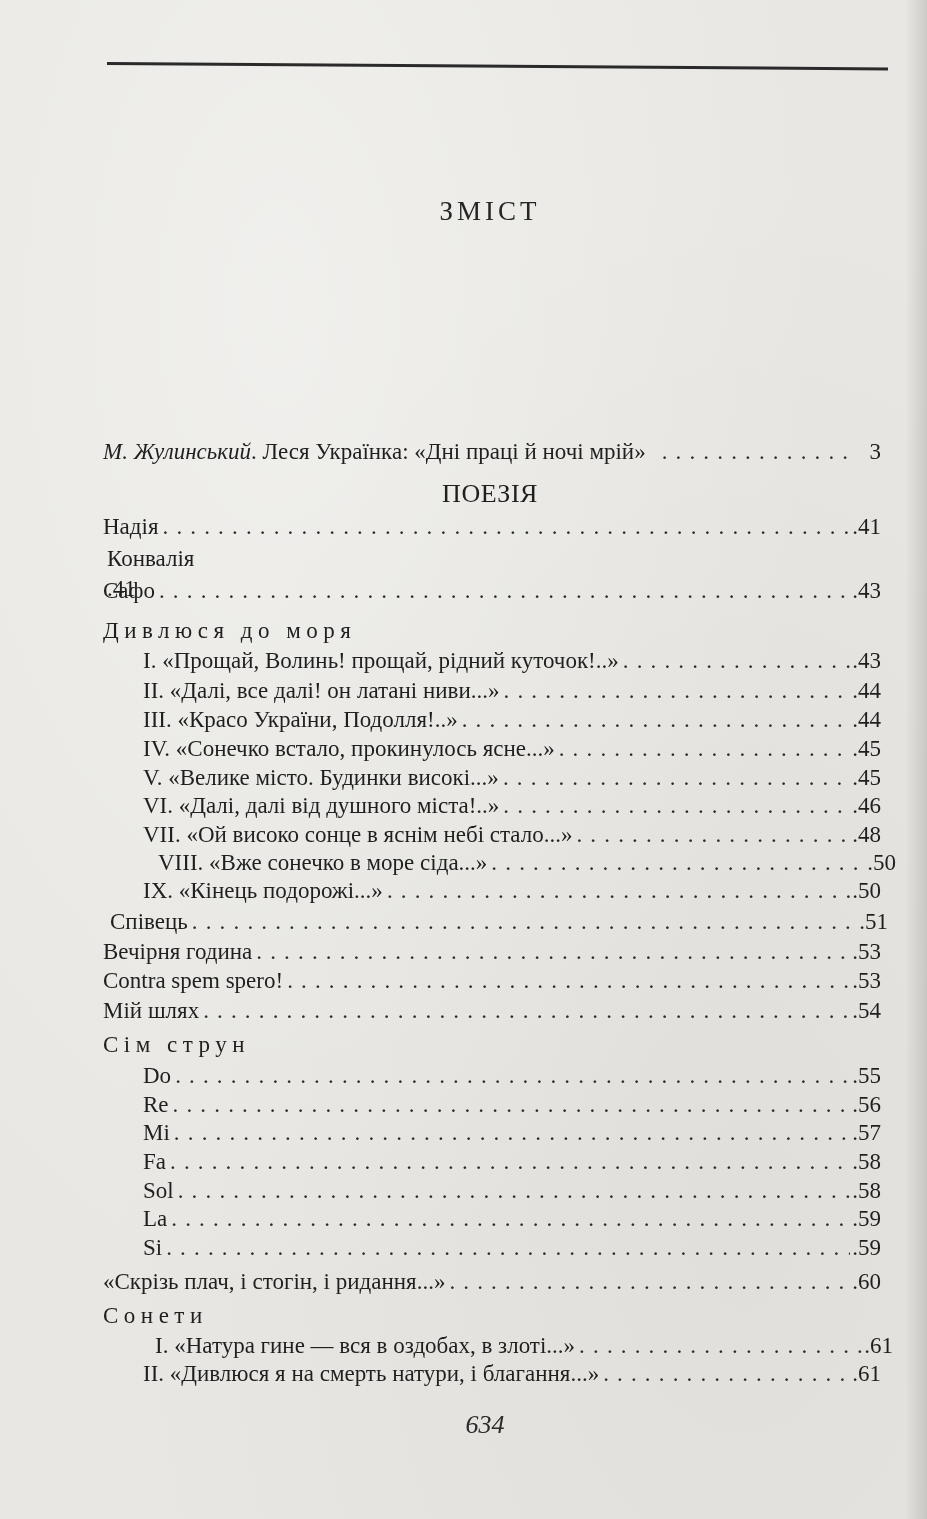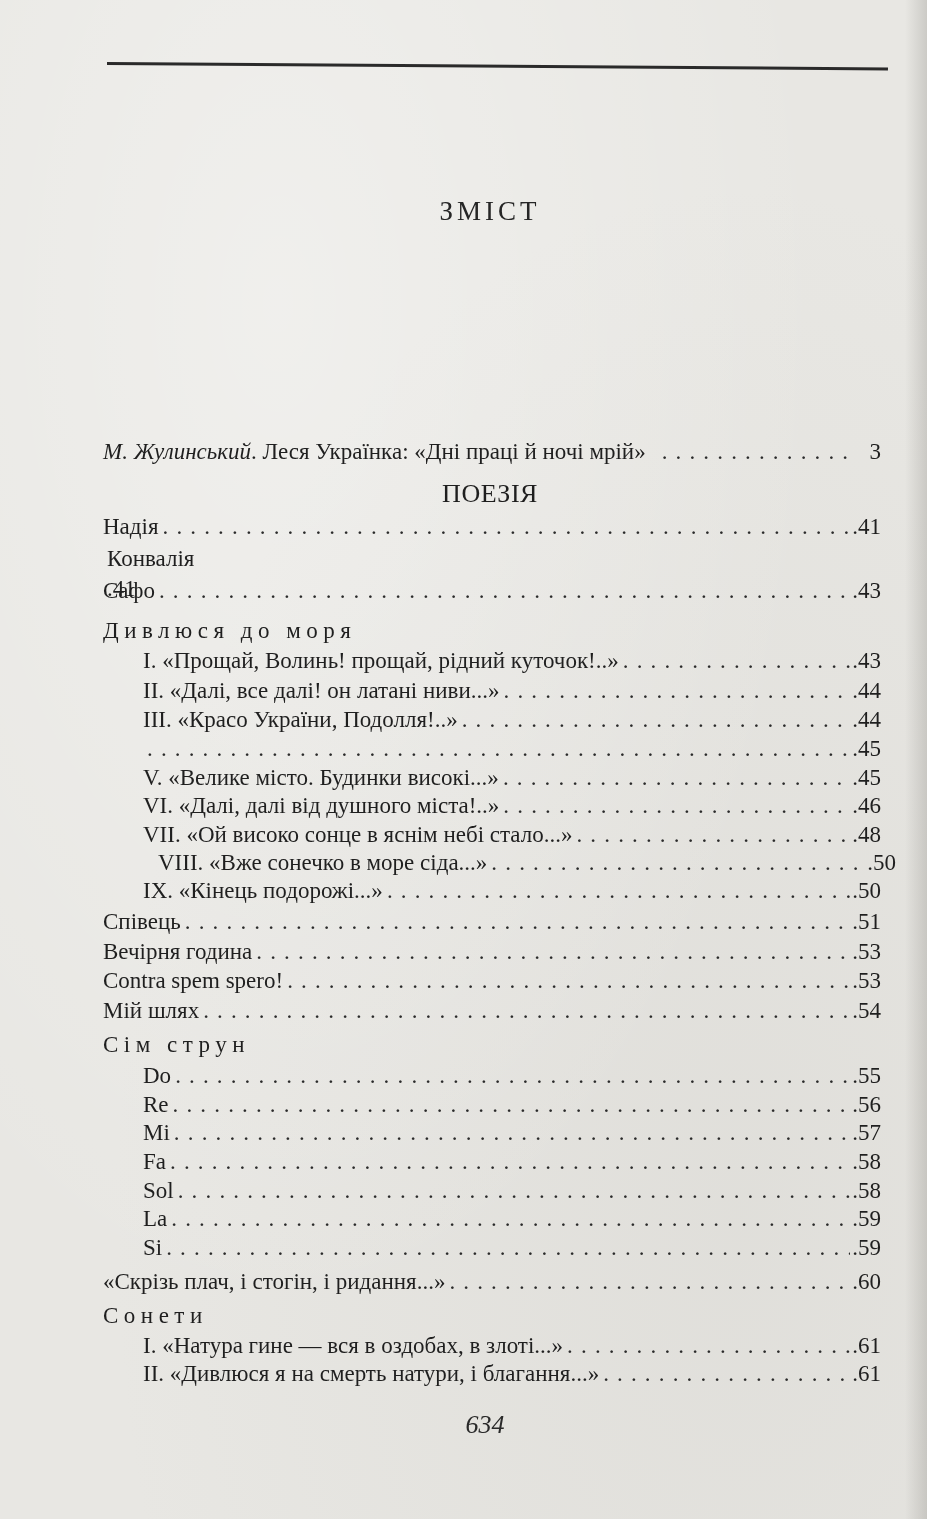--- a/index.html
+++ b/index.html
@@ -107,20 +107,21 @@
   <span class="label">II. «Далі, все далі! он латані ниви...»</span>
   <span class="dots"></span>
   <span class="page">.44</span>
 </div>
 <div class="row indent" style="top:705px;">
   <span class="label">III. «Красо України, Подолля!..»</span>
   <span class="dots"></span>
   <span class="page">.44</span>
 </div>
 <div class="row indent" style="top:734px;">
+  <span class="label">IV. «Сонечко встало, прокинулось ясне...»</span>
   <span class="dots"></span>
   <span class="page">.45</span>
 </div>
 <div class="row indent" style="top:763px;align-items:flex-end;">
   <span class="label">V. «Велике місто. Будинки високі...»</span>
   <span class="dots"></span>
   <span class="page">.45</span>
 </div>
 <div class="row indent" style="top:791px;">
   <span class="label">VI. «Далі, далі від душного міста!..»</span>
@@ -136,21 +137,21 @@
   <span class="label">VIII. «Вже сонечко в море сіда...»</span>
   <span class="dots"></span>
   <span class="page">.50</span>
 </div>
 <div class="row indent" style="top:876px;">
   <span class="label">IX. «Кінець подорожі...»</span>
   <span class="dots"></span>
   <span class="page">.50</span>
 </div>
 
-<div class="row" style="top:907px;">
+<div class="row" style="top:907px;margin-left:7px;">
   <span class="label">Співець</span>
   <span class="dots"></span>
   <span class="page">.51</span>
 </div>
 <div class="row" style="top:937px;">
   <span class="label">Вечірня година</span>
   <span class="dots"></span>
   <span class="page">.53</span>
 </div>
 <div class="row" style="top:966px;">
@@ -201,21 +202,21 @@
   <span class="page">.59</span>
 </div>
 
 <div class="row" style="top:1267px;">
   <span class="label">«Скрізь плач, і стогін, і ридання...»</span>
   <span class="dots"></span>
   <span class="page">.60</span>
 </div>
 
 <div class="group" style="top:1301px;">Сонети</div>
-<div class="row indent" style="top:1331px;">
+<div class="row indent" style="top:1331px;margin-left:12px;">
   <span class="label">I. «Натура гине — вся в оздобах, в злоті...»</span>
   <span class="dots"></span>
   <span class="page">.61</span>
 </div>
 <div class="row indent" style="top:1359px;align-items:center;">
   <span class="label">II. «Дивлюся я на смерть натури, і благання...»</span>
   <span class="dots"></span>
   <span class="page">.61</span>
 </div>
 

